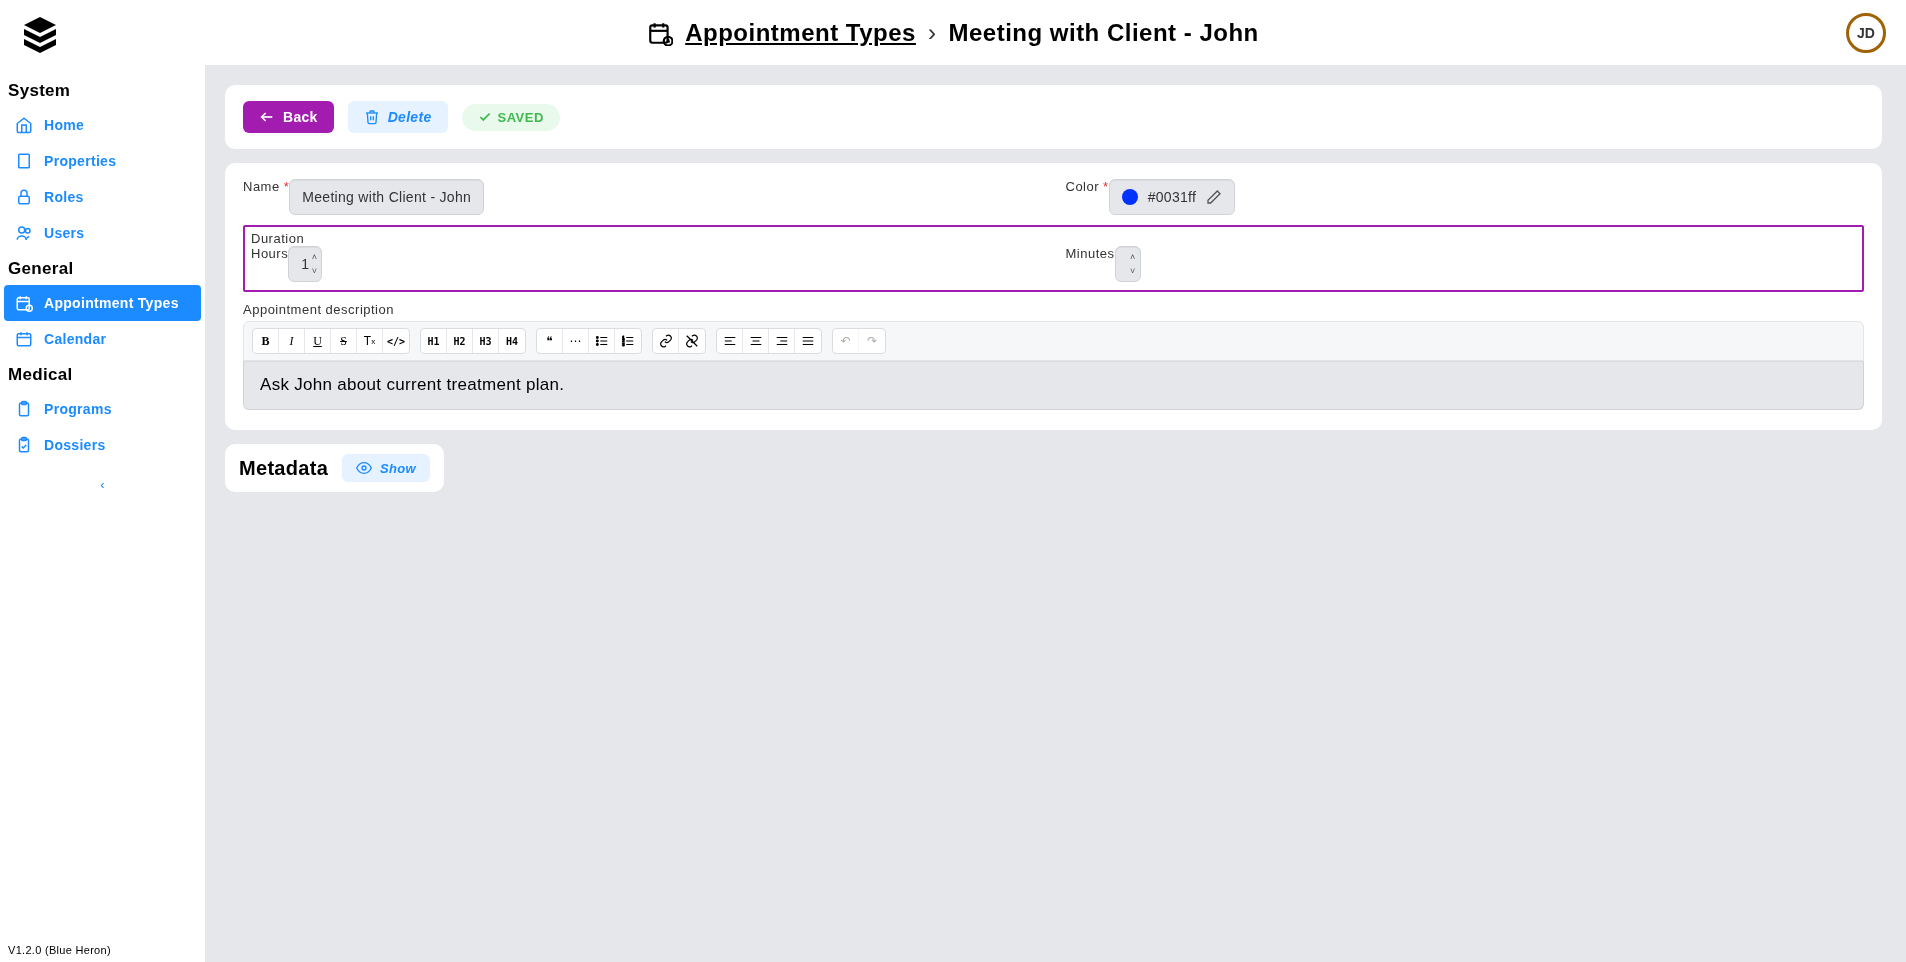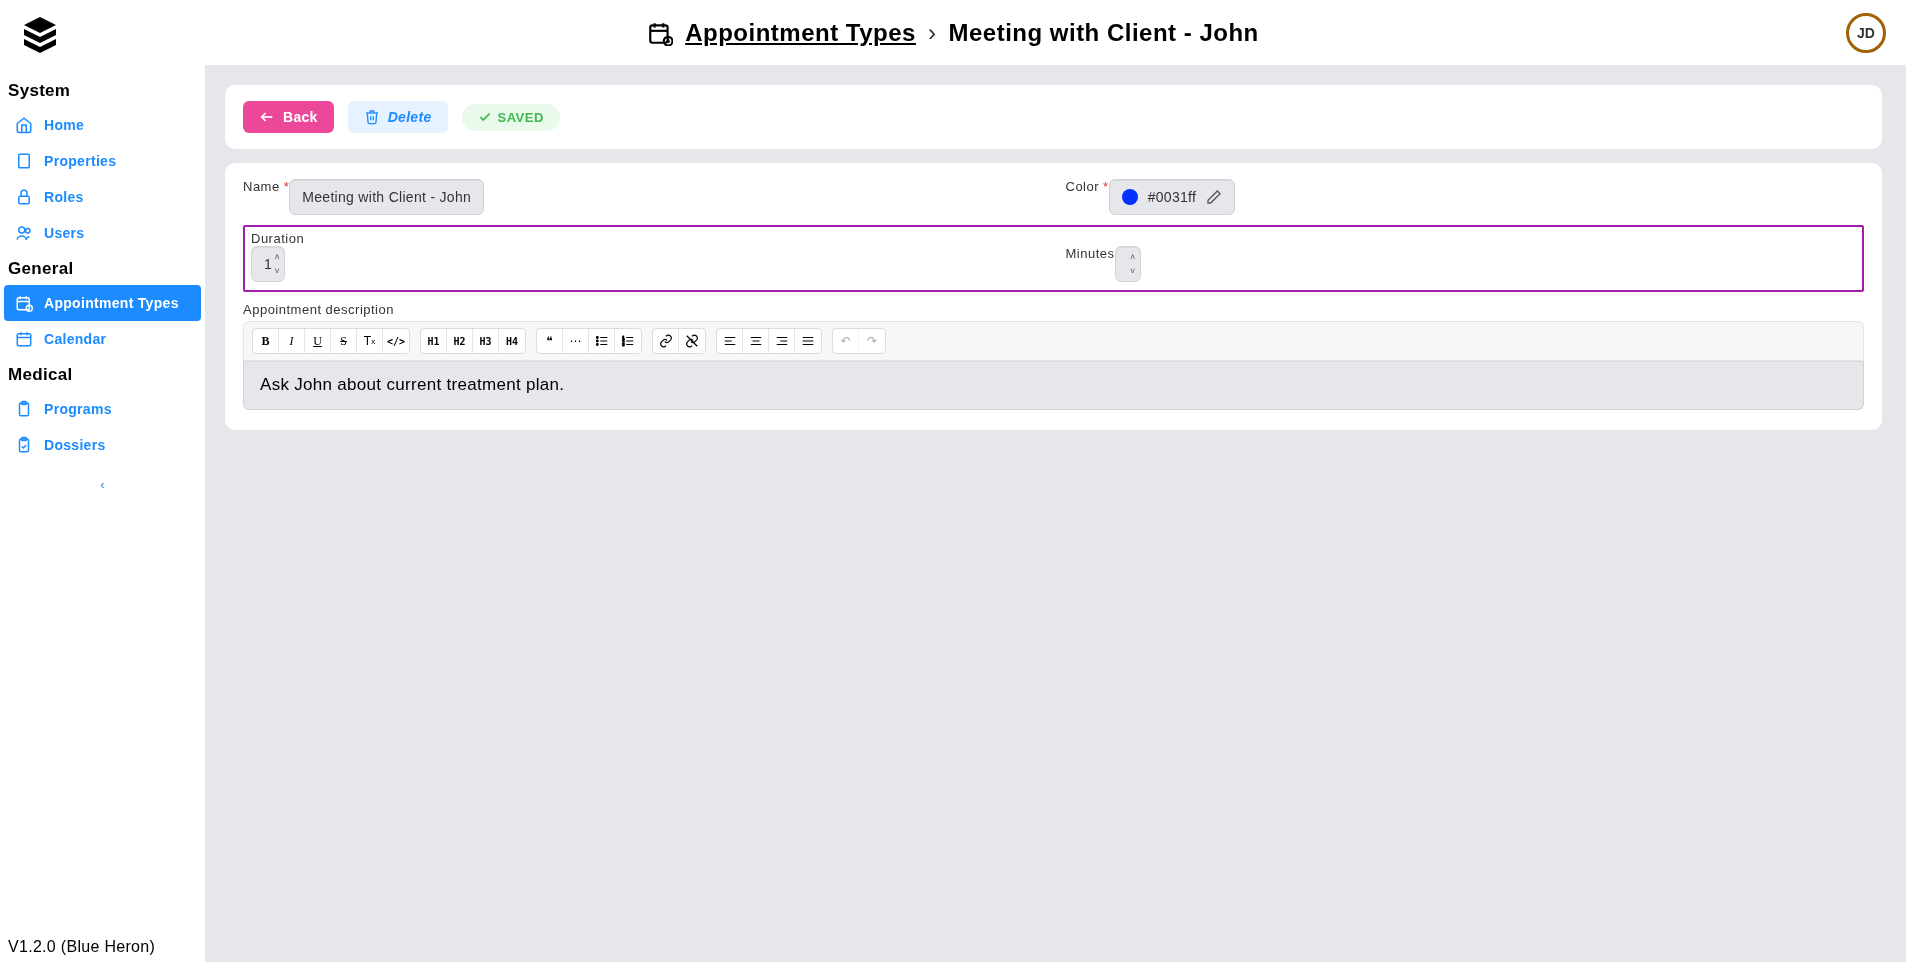--- a/index.html
+++ b/index.html
@@ -10,26 +10,26 @@
 .breadcrumb .sep { font-weight:400; color:#333; }
 .breadcrumb a { color:#000; }
 .avatar { width:40px; height:40px; border-radius:50%; border:3px solid #a16207; display:flex; align-items:center; justify-content:center; font-size:14px; font-weight:600; background:#fff; color:#333; }
 .layout { display:flex; height:calc(100% - 65px); }
 .sidebar { width:205px; padding:8px 0 0 0; display:flex; flex-direction:column; position:relative; }
 .sidebar .group-title { font-size:17px; font-weight:700; padding:8px 16px 6px 8px; letter-spacing:0.3px; }
 .sidebar .item { display:flex; align-items:center; gap:10px; padding:8px 10px; color:#1b8bff; font-size:14px; font-weight:600; cursor:pointer; border-radius:4px; margin:0 4px; letter-spacing:0.3px; }
 .sidebar .item.active { background:#1b8bff; color:#fff; }
 .sidebar .item .ic { width:20px; height:20px; display:flex; align-items:center; justify-content:center; }
 .sidebar .collapse { text-align:center; padding:14px 0; color:#1b8bff; cursor:pointer; }
-.version { position:absolute; bottom:6px; left:8px; font-size:16px; color:#000; letter-spacing:0.3px;text-align:center; }
+.version { position:absolute; bottom:6px; left:8px; font-size:11px; color:#000; letter-spacing:0.3px;text-align:center; }
 .content { flex:1; background:#e5e7eb; padding:20px 24px 20px 20px; overflow:auto; }
 .panel { background:#fff; border-radius:10px; padding:16px 18px; margin-bottom:14px; }
 .action-row { display:flex; align-items:center; gap:14px; }
 .btn { display:inline-flex; align-items:center; gap:8px; padding:8px 16px; border-radius:6px; font-size:14px; font-weight:600; cursor:pointer; border:none; letter-spacing:0.3px; }
-.btn-primary { background:#ec4899; color:#fff; }
+.btn-primary { background:#a21caf; color:#fff; }
 .btn-light { background:#e6f2ff; color:#1b8bff;font-style:italic; }
 .badge-saved { background:#e9f9ec; color:#3fb950; padding:6px 16px; border-radius:16px; font-size:13px; font-weight:600; display:inline-flex; align-items:center; gap:6px; letter-spacing:0.5px; }
 .form-panel { background:#fff; border-radius:10px; padding:16px 18px 20px 18px; margin-bottom:14px; }
 .row { display:flex; gap:24px; margin-bottom:10px; }
 .col { flex:1; display:flex; flex-direction:row; }
 .label { font-size:13px; color:#333; letter-spacing:0.5px; margin-bottom:4px; }
 .req { color:#e03131; margin-left:4px; }
 .input { background:#e5e7eb; border:1px solid #cfd3d8; border-radius:6px; padding:8px 12px; font-size:14px; color:#333; height:36px; display:flex; align-items:center; box-shadow: inset 0 1px 0 rgba(0,0,0,0.05); letter-spacing:0.3px; }
 .color-input { display:flex; align-items:center; gap:10px; justify-content:space-between; }
 .color-swatch { width:16px; height:16px; border-radius:50%; background:#0031ff; }
@@ -233,20 +233,21 @@
                 </svg>
               </span>
           </div>
         </div>
       </div>
 
       <div class="duration-block">
         <div class="label" style="margin-bottom:0">Duration</div>
         <div class="duration-row">
           <div class="col">
+            <div class="label">Hours</div>
             <div class="input num-input">
               <span>1</span>
               <div class="spinner">
                   <span>˄</span>
                   <span>˅</span>
                 </div>
             </div>
           </div>
           <div class="col">
             <div class="label">Minutes</div>
@@ -350,14 +351,26 @@
             </div>
         </div>
         <div class="tb-group">
           <div class="tb-btn disabled">↶</div>
           <div class="tb-btn disabled">↷</div>
         </div>
       </div>
       <div class="editor-body">Ask John about current treatment plan.</div>
     </div>
 
+    <div class="metadata-card">
+      <span class="metadata-title">Metadata</span>
+      <button class="btn btn-light" style="padding:6px 14px;font-size:13px">
+        <span>
+            <svg width="16" height="16" viewBox="0 0 24 24" fill="none" stroke="currentColor" stroke-width="2">
+              <path d="M1 12s4-8 11-8 11 8 11 8-4 8-11 8-11-8-11-8z"></path>
+              <circle cx="12" cy="12" r="3"></circle>
+            </svg>
+          </span>
+        <span>Show</span>
+      </button>
+    </div>
   </div>
 </div>
 
 </body></html>

